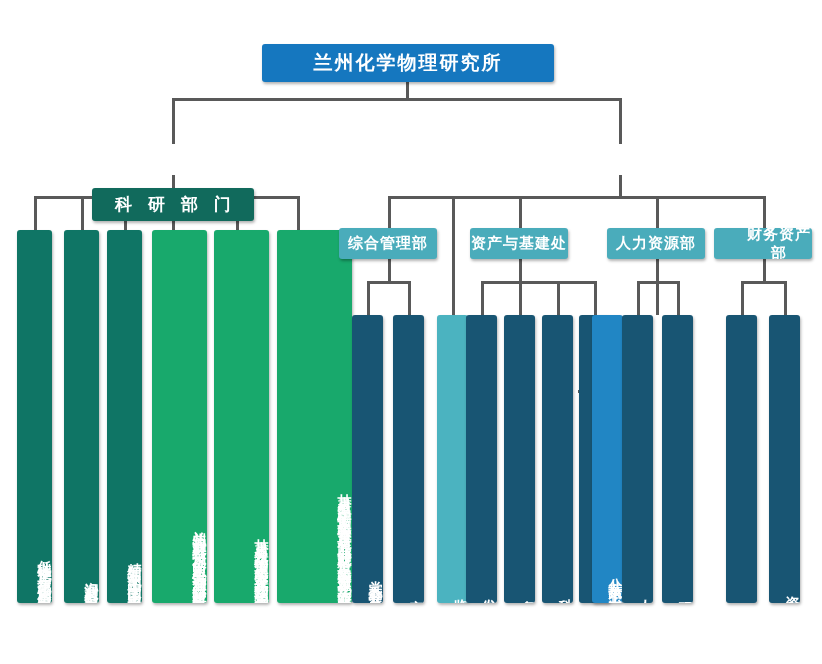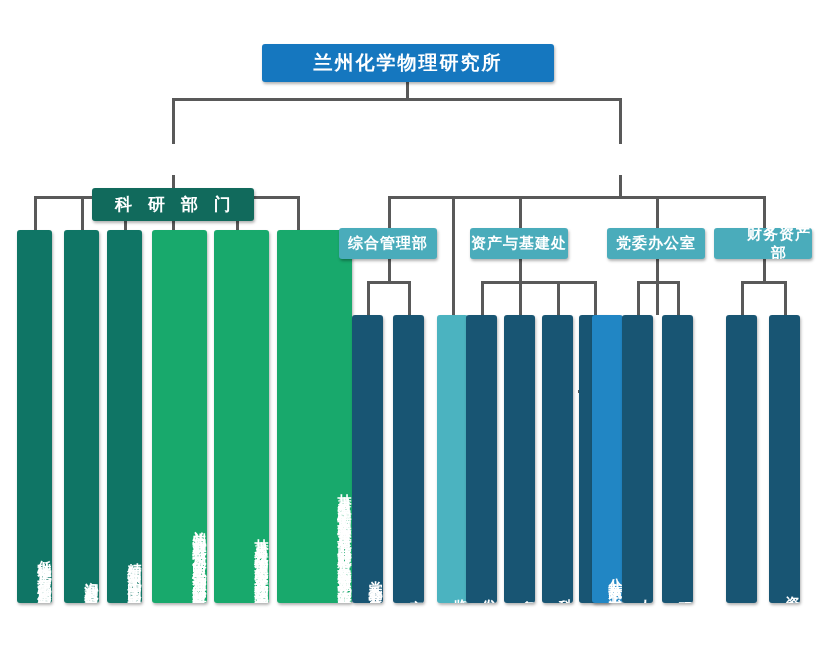--- a/index.html
+++ b/index.html
@@ -171,21 +171,21 @@
   <div class="node vcol green-br" style="left:277px;top:230px;width:75px;height:373px;">
     <div class="lines">
       <div class="vline">资源化学与能源材料研究中心</div>
       <div class="vline">甘肃省节能与储能材料重点实验室</div>
       <div class="vline">甘肃省黏土矿物重点实验室</div>
     </div>
   </div>
 
   <div class="node dept" style="left:339px;top:228px;width:98px;">综合管理部</div>
   <div class="node dept" style="left:470px;top:228px;width:98px;">资产与基建处</div>
-  <div class="node dept" style="left:607px;top:228px;width:98px;">党委办公室</div>
+  <div class="node dept" style="left:607px;top:228px;width:98px;">人力资源部</div>
   <div class="node dept" style="left:714px;top:228px;width:98px;padding-left:32px;">财务资产部</div>
 
   <div class="node vcol blue-dk" style="left:352px;top:315px;width:31px;height:288px;">
     <div class="lines">
       <div class="vline">党委办公室（所办公室）</div>
     </div>
   </div>
   <div class="node vcol blue-dk" style="left:393px;top:315px;width:31px;height:288px;">
     <div class="lines">
       <div class="vline">安全保密处</div>

